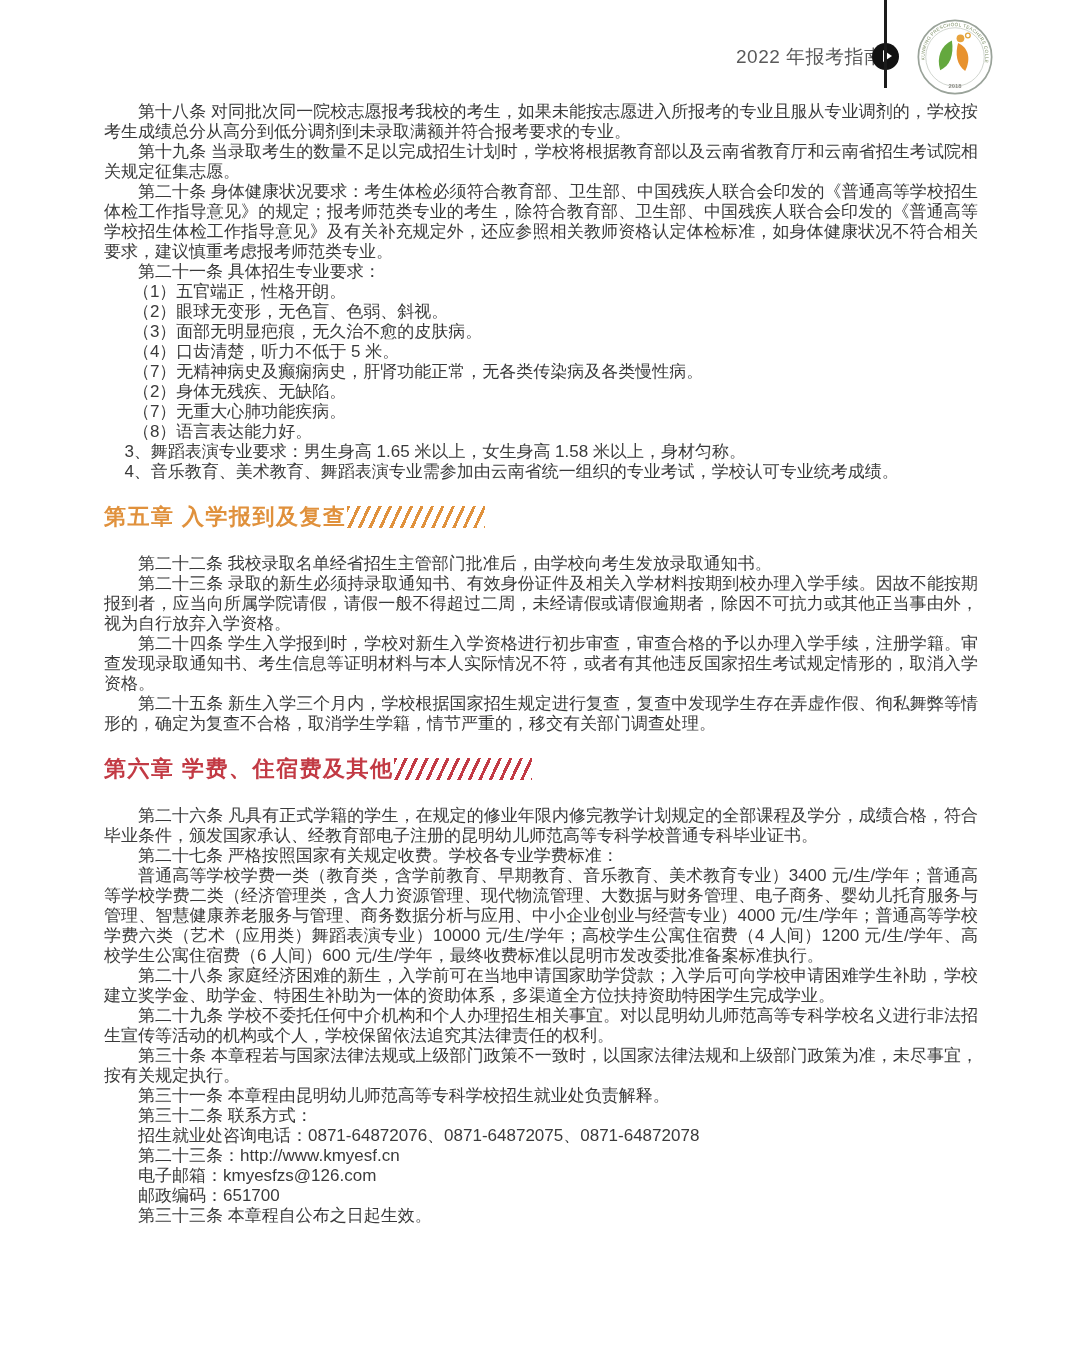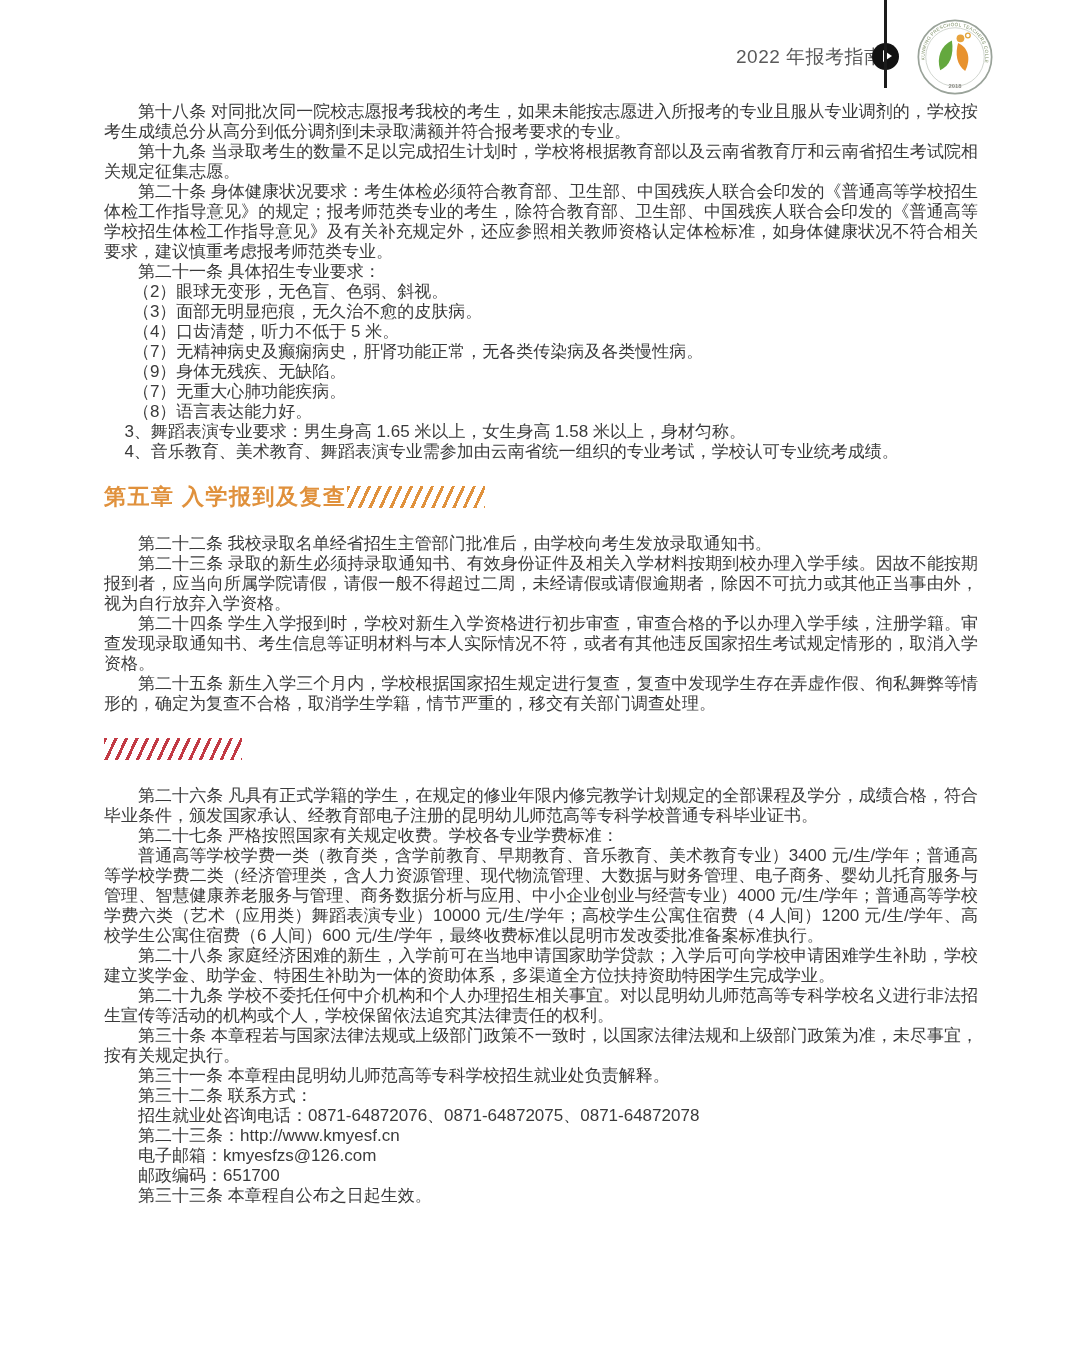--- a/index.html
+++ b/index.html
@@ -68,41 +68,43 @@
       <circle cx="66.5" cy="22.5" r="3" fill="none" stroke="#e0a43b" stroke-width="1.6"></circle>
       <text x="50" y="90" font-size="7.5" fill="#8a8a84" text-anchor="middle" font-weight="bold">2018</text>
     </svg>
   </div>
 
   <div class="content">
     <p class="p">第十八条 对同批次同一院校志愿报考我校的考生，如果未能按志愿进入所报考的专业且服从专业调剂的，学校按考生成绩总分从高分到低分调剂到未录取满额并符合报考要求的专业。</p>
     <p class="p">第十九条 当录取考生的数量不足以完成招生计划时，学校将根据教育部以及云南省教育厅和云南省招生考试院相关规定征集志愿。</p>
     <p class="p">第二十条 身体健康状况要求：考生体检必须符合教育部、卫生部、中国残疾人联合会印发的《普通高等学校招生体检工作指导意见》的规定；报考师范类专业的考生，除符合教育部、卫生部、中国残疾人联合会印发的《普通高等学校招生体检工作指导意见》及有关补充规定外，还应参照相关教师资格认定体检标准，如身体健康状况不符合相关要求，建议慎重考虑报考师范类专业。</p>
     <p class="p">第二十一条 具体招生专业要求：</p>
+    <p class="paren">（1）五官端正，性格开朗。</p>
     <p class="paren">（2）眼球无变形，无色盲、色弱、斜视。</p>
     <p class="paren">（3）面部无明显疤痕，无久治不愈的皮肤病。</p>
     <p class="paren">（4）口齿清楚，听力不低于 5 米。</p>
     <p class="paren">（7）无精神病史及癫痫病史，肝肾功能正常，无各类传染病及各类慢性病。</p>
-    <p class="paren">（9）身体无残疾、无缺陷。</p>
+    <p class="paren">（2）身体无残疾、无缺陷。</p>
     <p class="paren">（7）无重大心肺功能疾病。</p>
     <p class="paren">（8）语言表达能力好。</p>
     <p class="num">3、舞蹈表演专业要求：男生身高 1.65 米以上，女生身高 1.58 米以上，身材匀称。</p>
     <p class="num">4、音乐教育、美术教育、舞蹈表演专业需参加由云南省统一组织的专业考试，学校认可专业统考成绩。</p>
 
     <div class="chapter">
       <span class="ct c5">第五章 入学报到及复查</span>
       <span class="hatch h5"></span>
     </div>
 
     <p class="p">第二十二条 我校录取名单经省招生主管部门批准后，由学校向考生发放录取通知书。</p>
     <p class="p">第二十三条 录取的新生必须持录取通知书、有效身份证件及相关入学材料按期到校办理入学手续。因故不能按期报到者，应当向所属学院请假，请假一般不得超过二周，未经请假或请假逾期者，除因不可抗力或其他正当事由外，视为自行放弃入学资格。</p>
     <p class="p">第二十四条 学生入学报到时，学校对新生入学资格进行初步审查，审查合格的予以办理入学手续，注册学籍。审查发现录取通知书、考生信息等证明材料与本人实际情况不符，或者有其他违反国家招生考试规定情形的，取消入学资格。</p>
     <p class="p">第二十五条 新生入学三个月内，学校根据国家招生规定进行复查，复查中发现学生存在弄虚作假、徇私舞弊等情形的，确定为复查不合格，取消学生学籍，情节严重的，移交有关部门调查处理。</p>
 
     <div class="chapter">
+      <span class="ct c6">第六章 学费、住宿费及其他</span>
       <span class="hatch h6"></span>
     </div>
 
     <p class="p">第二十六条 凡具有正式学籍的学生，在规定的修业年限内修完教学计划规定的全部课程及学分，成绩合格，符合毕业条件，颁发国家承认、经教育部电子注册的昆明幼儿师范高等专科学校普通专科毕业证书。</p>
     <p class="p">第二十七条 严格按照国家有关规定收费。学校各专业学费标准：</p>
     <p class="p">普通高等学校学费一类（教育类，含学前教育、早期教育、音乐教育、美术教育专业）3400 元/生/学年；普通高等学校学费二类（经济管理类，含人力资源管理、现代物流管理、大数据与财务管理、电子商务、婴幼儿托育服务与管理、智慧健康养老服务与管理、商务数据分析与应用、中小企业创业与经营专业）4000 元/生/学年；普通高等学校学费六类（艺术（应用类）舞蹈表演专业）10000 元/生/学年；高校学生公寓住宿费（4 人间）1200 元/生/学年、高校学生公寓住宿费（6 人间）600 元/生/学年，最终收费标准以昆明市发改委批准备案标准执行。</p>
     <p class="p">第二十八条 家庭经济困难的新生，入学前可在当地申请国家助学贷款；入学后可向学校申请困难学生补助，学校建立奖学金、助学金、特困生补助为一体的资助体系，多渠道全方位扶持资助特困学生完成学业。</p>
     <p class="p">第二十九条 学校不委托任何中介机构和个人办理招生相关事宜。对以昆明幼儿师范高等专科学校名义进行非法招生宣传等活动的机构或个人，学校保留依法追究其法律责任的权利。</p>
     <p class="p">第三十条 本章程若与国家法律法规或上级部门政策不一致时，以国家法律法规和上级部门政策为准，未尽事宜，按有关规定执行。</p>
     <p class="p">第三十一条 本章程由昆明幼儿师范高等专科学校招生就业处负责解释。</p>

